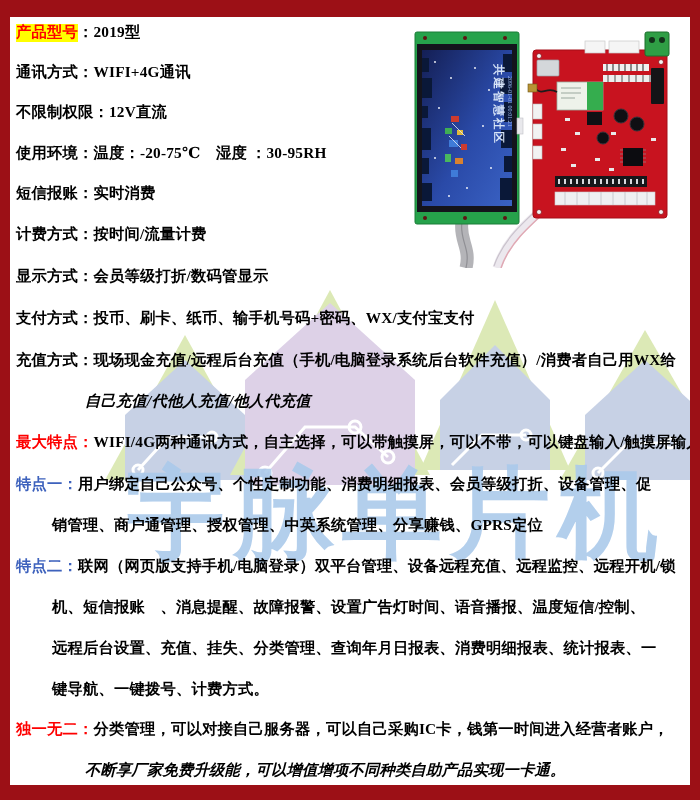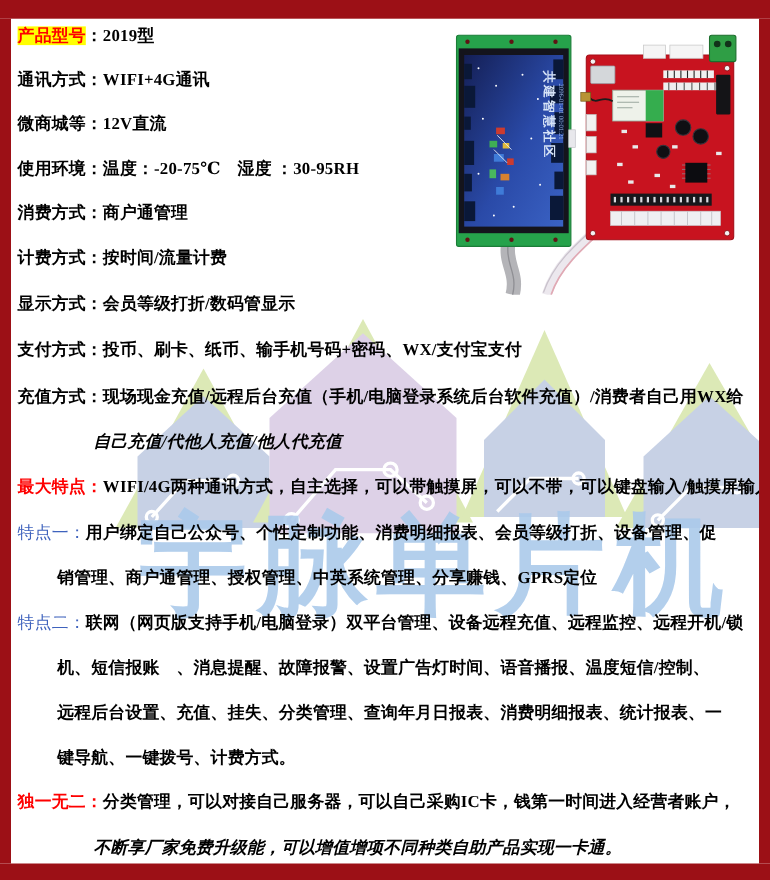--- a/index.html
+++ b/index.html
@@ -34,23 +34,23 @@
     font-size:100px;font-weight:bold;letter-spacing:8px;line-height:1.1;
     color:var(--wm-text);opacity:.9;white-space:nowrap;
   }
   
   .tline{
     position:absolute;left:16px;z-index:3;white-space:nowrap;
     font-size:15.3px;font-weight:600;color:#000;letter-spacing:.2px;
   }
   .ind-a{left:85px;font-style:italic;}
   .ind-b{left:52px;}
-  .lbl-hl{color:var(--label-red);background:var(--hl-yellow);font-weight:bold;}
+  .lbl-hl{color:var(--label-red);background:var(--hl-yellow);font-weight:bold;font-family:Liberation Mono, monospace;}
   .lbl-red{color:var(--label-red);font-weight:bold;}
-  .lbl-blue{color:var(--label-blue);font-weight:normal;}
+  .lbl-blue{color:var(--label-blue);font-weight:bold;}
   
   .photo-svg{position:absolute;left:405px;top:18px;width:270px;height:250px;z-index:4;}
 </style>
 </head>
 <body>
 
 <div class="bar-top"></div>
 <div class="bar-bottom"></div>
 <div class="stripe-left"></div>
 <div class="stripe-right"></div>
@@ -79,23 +79,23 @@
   <polygon class="wm-blue" points="495,195 495,130 555,75 610,125 610,195"></polygon>
   <polyline class="wm-trace" points="508,188 538,158 580,158"></polyline>
   <circle class="wm-node" cx="508" cy="188" r="5"></circle>
   <circle class="wm-node" cx="580" cy="158" r="5"></circle>
 </svg>
 
 <div class="wm-text">宇脉单片机</div>
 
 <div class="tline" style="top:22px"><span class="lbl-hl">产品型号</span><span>：2019型</span></div>
 <div class="tline" style="top:62px">通讯方式：WIFI+4G通讯</div>
-<div class="tline" style="top:102px">微商城等：12V直流</div>
+<div class="tline" style="top:102px">不限制权限：12V直流</div>
 <div class="tline" style="top:143px">使用环境：温度：-20-75℃　湿度 ：30-95RH</div>
-<div class="tline" style="top:183px">消费方式：商户通管理</div>
+<div class="tline" style="top:183px">短信报账：实时消费</div>
 <div class="tline" style="top:224px">计费方式：按时间/流量计费</div>
 <div class="tline" style="top:266px">显示方式：会员等级打折/数码管显示</div>
 <div class="tline" style="top:308px">支付方式：投币、刷卡、纸币、输手机号码+密码、WX/支付宝支付</div>
 <div class="tline" style="top:350px">充值方式：现场现金充值/远程后台充值（手机/电脑登录系统后台软件充值）/消费者自己用WX给</div>
 <div class="tline ind-a" style="top:391px">自己充值/代他人充值/他人代充值</div>
 <div class="tline" style="top:432px"><span class="lbl-red">最大特点：</span><span>WIFI/4G两种通讯方式，自主选择，可以带触摸屏，可以不带，可以键盘输入/触摸屏输入。</span></div>
 <div class="tline" style="top:474px"><span class="lbl-blue">特点一：</span><span>用户绑定自己公众号、个性定制功能、消费明细报表、会员等级打折、设备管理、促</span></div>
 <div class="tline ind-b" style="top:515px">销管理、商户通管理、授权管理、中英系统管理、分享赚钱、GPRS定位</div>
 <div class="tline" style="top:556px"><span class="lbl-blue">特点二：</span><span>联网（网页版支持手机/电脑登录）双平台管理、设备远程充值、远程监控、远程开机/锁</span></div>
 <div class="tline ind-b" style="top:597px">机、短信报账　、消息提醒、故障报警、设置广告灯时间、语音播报、温度短信/控制、</div>

